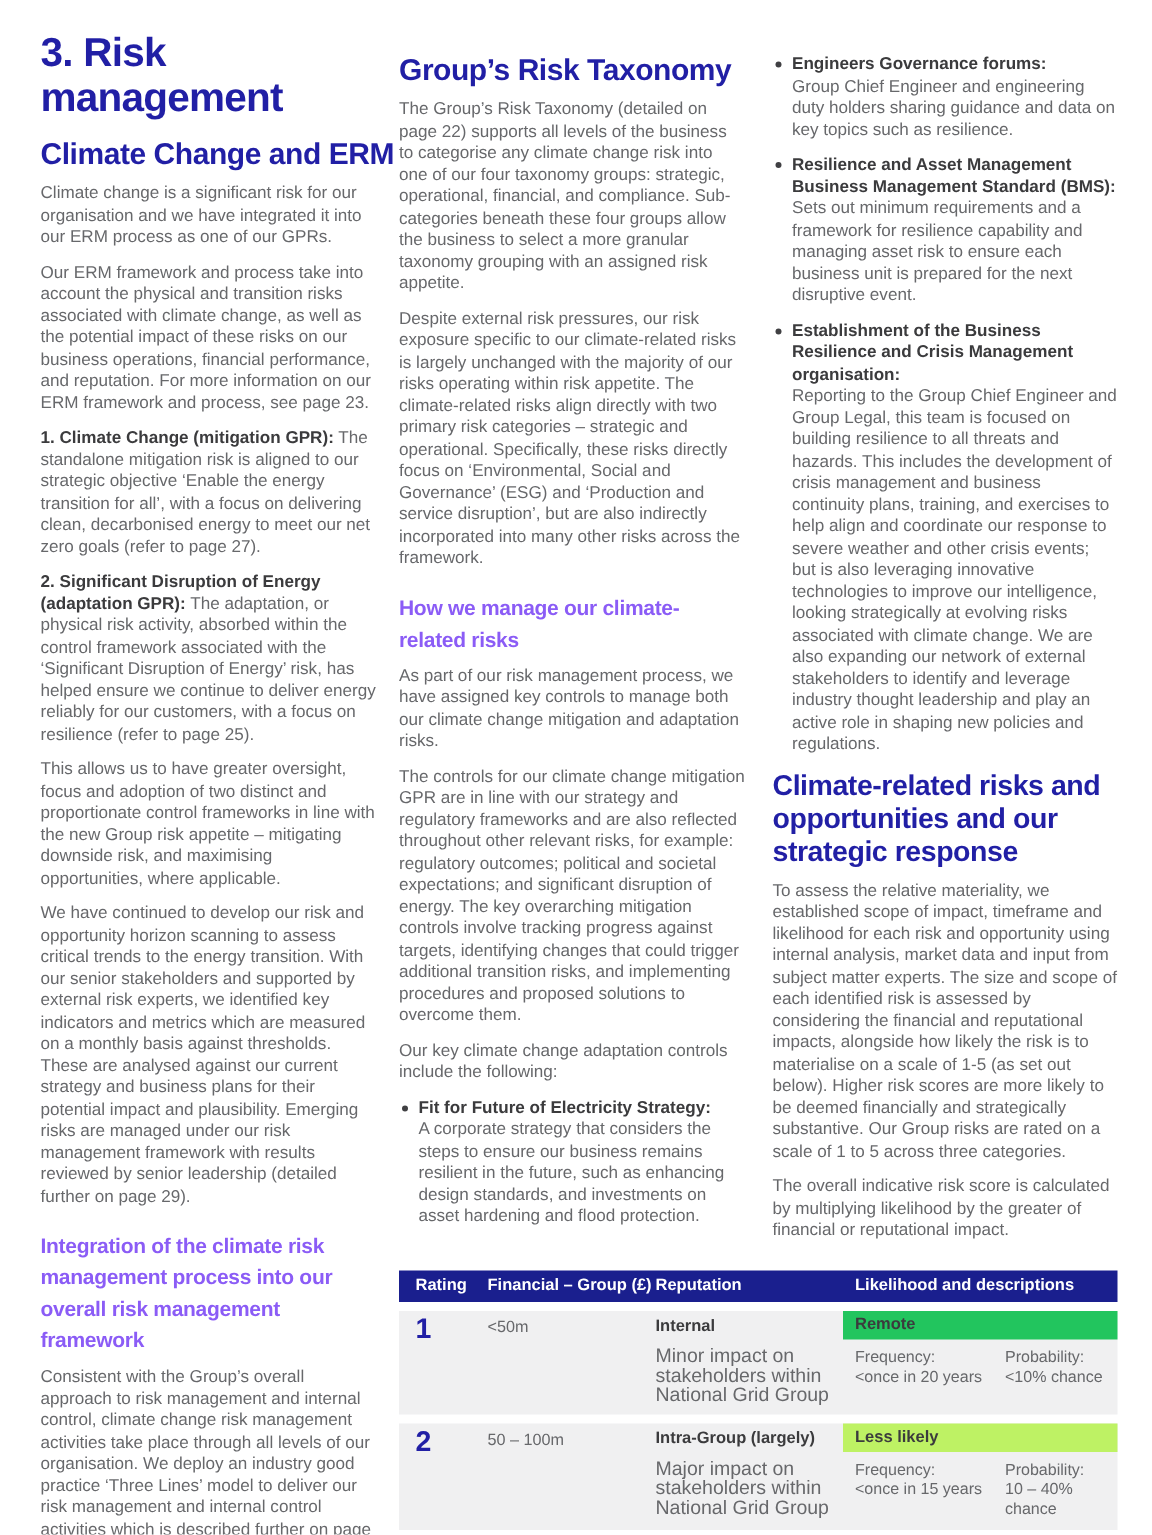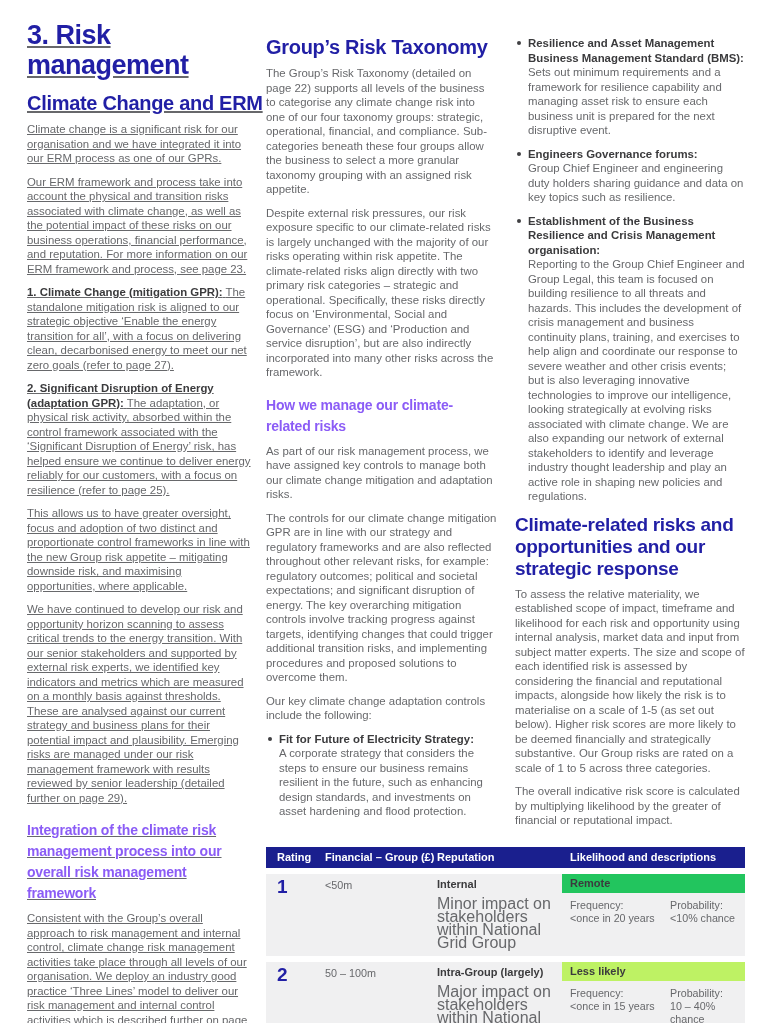--- a/index.html
+++ b/index.html
@@ -1,20 +1,20 @@
 <!DOCTYPE html>
 <html><head>
 <meta charset="utf-8">
 <style>
   * { margin:0; padding:0; box-sizing:border-box; }
   html,body { width:768px; height:1023px; background:#ffffff; overflow:hidden; }
   body { font-family:"Liberation Sans", sans-serif; color:#67686b; }
   .page { width:768px; height:1023px; padding:20px 23px 12px 27px; display:flex; }
 
-  .col-left { width:225px; margin-right:14px; flex:none;text-decoration:underline; }
+  .col-left { width:225px; margin-right:14px; flex:none; }
   .right-wrap { flex:1; min-width:0; }
   .text-cols { display:grid; grid-template-columns:231px 1fr; column-gap:18px; min-height:718px; align-items:start;margin-top:16px; }
 
   .page-title { color:#211fa5; font-size:27px; line-height:30px; font-weight:bold; letter-spacing:-0.5px; margin-bottom:12px; }
   h2.sec { color:#211fa5; font-size:20px; line-height:23px; font-weight:bold; letter-spacing:-0.3px; margin:14px 0 7px; white-space:nowrap; }
   h2.sec.first { margin-top:0; }
   h3.sub { color:#8b5cf6; font-size:14px; line-height:21px; font-weight:bold; letter-spacing:-0.2px; margin:15px 0 7px; }
 
   p.body { font-size:11.4px; line-height:14.5px; margin:0 0 9px; }
   p.body strong { color:#3b3b3d; }
@@ -26,21 +26,21 @@
   
   .risk-table { margin-top:10px; width:100%; font-size:10.8px; }
   .thead { display:grid; grid-template-columns:59px 112px 125px 1fr; background:#1a1f8e; color:#ffffff; height:21px; line-height:21px; font-weight:bold; font-size:11px; }
   .thead .h-rating { padding-left:11px; }
   .thead .h-like { padding-left:8px; }
   .trow { display:grid; grid-template-columns:59px 112px 125px 1fr; background:#f0f0f1; margin-top:6px; padding-bottom:7px; min-height:44px; }
   .trow:first-of-type { margin-top:2px; }
   .c-rating { font-size:19px; font-weight:bold; color:#211fa5; padding:2px 0 0 11px; line-height:22px; }
   .c-fin { padding-top:5px; line-height:13px; }
   .rep-t { font-weight:bold; color:#3b3b3d; font-size:11px; padding-top:4px; line-height:13px; }
-  .rep-d { margin-top:6px; line-height:13px; font-size:16px; }
+  .rep-d { margin-top:6px; line-height:13px; font-size:13px; }
   .chip { height:19px; line-height:19px; font-size:11px; font-weight:bold; padding-left:8px; }
   .fp { display:grid; grid-template-columns:92px 1fr; column-gap:8px; padding-left:8px; margin-top:6px; font-size:10.7px; line-height:13px; }
 </style>
 </head>
 <body>
 
 <div class="page">
 
   <div class="col-left">
     <div class="page-title">3. Risk management</div>
@@ -69,27 +69,27 @@
         <div class="bullet">
           <span class="dot"></span>
           <span class="b-block">Fit for Future of Electricity Strategy:</span>
           <span>A corporate strategy that considers the steps to ensure our business remains resilient in the future, such as enhancing design standards, and investments on asset hardening and flood protection.</span>
         </div>
       </div>
 
       <div>
         <div class="bullet">
           <span class="dot"></span>
-          <span class="b-block">Resilience and Asset Management Business Management Standard (BMS):</span>
-          <span>Sets out minimum requirements and a framework for resilience capability and managing asset risk to ensure each business unit is prepared for the next disruptive event.</span>
+          <span class="b-block">Engineers Governance forums:</span>
+          <span>Group Chief Engineer and engineering duty holders sharing guidance and data on key topics such as resilience.</span>
         </div>
         <div class="bullet">
           <span class="dot"></span>
-          <span class="b-block">Engineers Governance forums:</span>
-          <span>Group Chief Engineer and engineering duty holders sharing guidance and data on key topics such as resilience.</span>
+          <span class="b-block">Resilience and Asset Management Business Management Standard (BMS):</span>
+          <span>Sets out minimum requirements and a framework for resilience capability and managing asset risk to ensure each business unit is prepared for the next disruptive event.</span>
         </div>
         <div class="bullet">
           <span class="dot"></span>
           <span class="b-block">Establishment of the Business Resilience and Crisis Management organisation:</span>
           <span>Reporting to the Group Chief Engineer and Group Legal, this team is focused on building resilience to all threats and hazards. This includes the development of crisis management and business continuity plans, training, and exercises to help align and coordinate our response to severe weather and other crisis events; but is also leveraging innovative technologies to improve our intelligence, looking strategically at evolving risks associated with climate change. We are also expanding our network of external stakeholders to identify and leverage industry thought leadership and play an active role in shaping new policies and regulations.</span>
         </div>
         <h2 class="sec first" style="white-space:normal; font-size:19px; line-height:22px; margin-top:10px;">Climate-related risks and opportunities and our strategic response</h2>
         <p class="body">To assess the relative materiality, we established scope of impact, timeframe and likelihood for each risk and opportunity using internal analysis, market data and input from subject matter experts. The size and scope of each identified risk is assessed by considering the financial and reputational impacts, alongside how likely the risk is to materialise on a scale of 1-5 (as set out below). Higher risk scores are more likely to be deemed financially and strategically substantive. Our Group risks are rated on a scale of 1 to 5 across three categories.</p>
         <p class="body">The overall indicative risk score is calculated by multiplying likelihood by the greater of financial or reputational impact.</p>
       </div>

